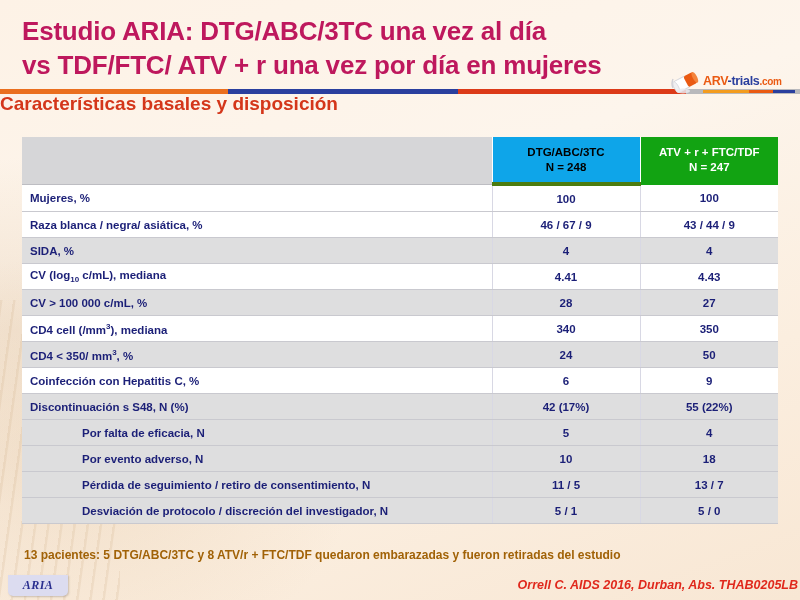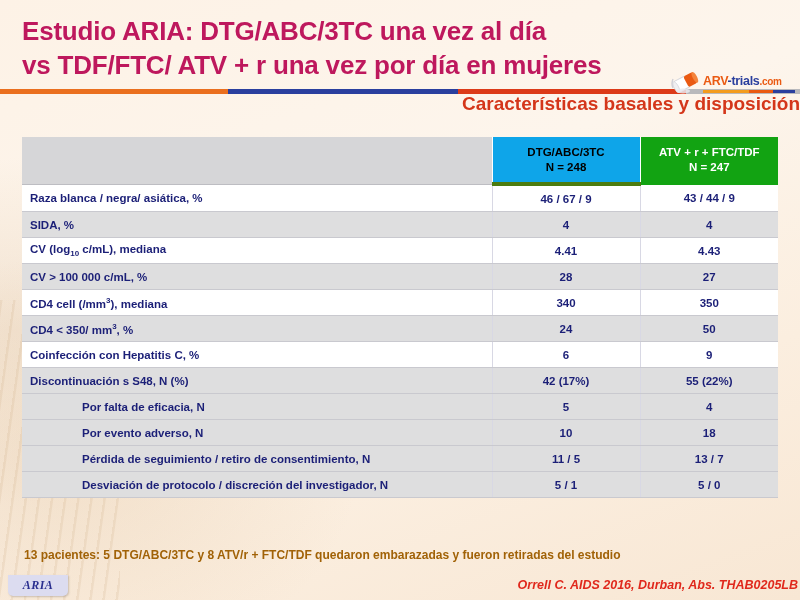--- a/index.html
+++ b/index.html
@@ -47,21 +47,21 @@
   .logo .lg-text .com{color:#ea5a12;font-size:10px;}
   .logo .lg-bars{position:absolute;left:32px;top:22px;width:92px;height:3px;display:flex;}
   .logo .lg-bars i{display:block;height:100%;}
   .lb1{background:#f39c1f;width:46px;}
   .lb2{background:#ea5a12;width:24px;}
   .lb3{background:#2a3f9e;width:22px;}
   .pill{position:absolute;left:0px;top:2px;width:30px;height:24px;}
 
   
   .subtitle{
-    position:absolute;left:0;top:93px;width:800px;text-align:right;
+    position:absolute;left:0;top:93px;width:800px;text-align:left;
     color:#d4361a;font-weight:bold;font-size:19px;
   }
 
   
   .tablewrap{position:absolute;left:22px;top:137px;width:756px;}
   table{border-collapse:collapse;width:756px;table-layout:fixed;}
   th,td{
     font-size:11.5px;font-weight:bold;color:#1b1f77;
     border-bottom:1px solid #c9c9cf;padding:0;
   }
@@ -157,20 +157,25 @@
           <div>N = 248</div>
         </th>
         <th class="th-green">
           <div>ATV + r + FTC/TDF</div>
           <div>N = 247</div>
         </th>
       </tr>
     </thead>
     <tbody id="tbody">
         <tr class="odd">
+          <td class="lbl">Mujeres, %</td>
+          <td class="val">100</td>
+          <td class="val">100</td>
+        </tr>
+        <tr class="odd">
           <td class="lbl">Raza blanca / negra/ asiática, %</td>
           <td class="val">46 / 67 / 9</td>
           <td class="val">43 / 44 / 9</td>
         </tr>
         <tr class="even">
           <td class="lbl">SIDA, %</td>
           <td class="val">4</td>
           <td class="val">4</td>
         </tr>
         <tr class="odd">

